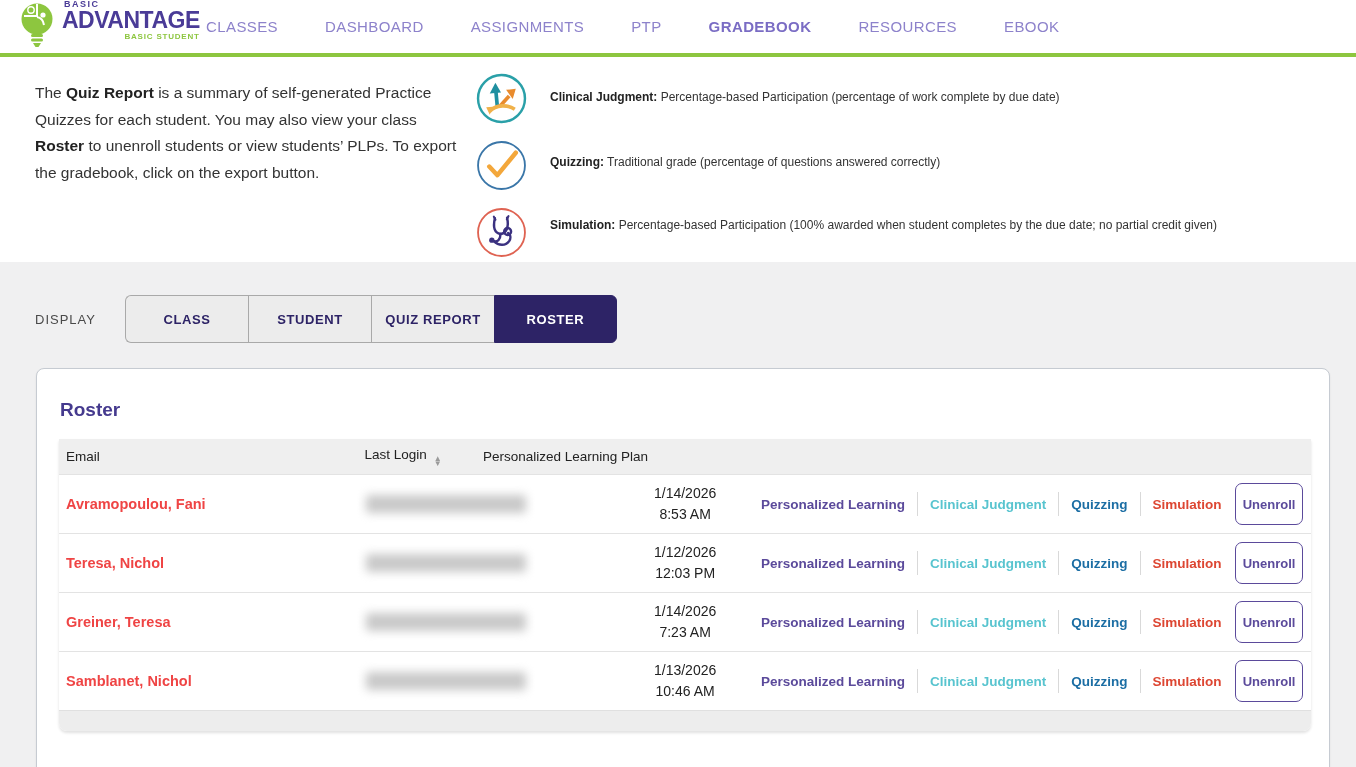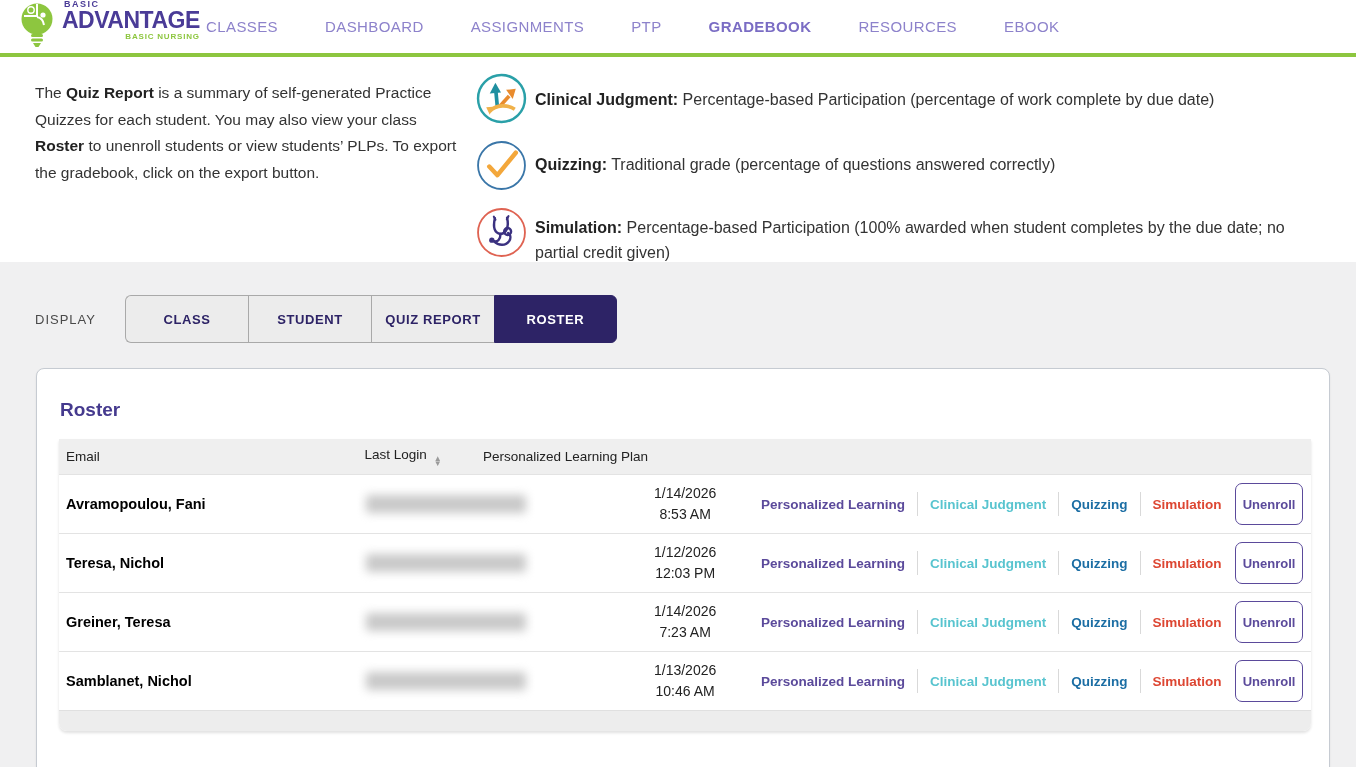--- a/index.html
+++ b/index.html
@@ -15,21 +15,21 @@
   .nav { display:flex; margin-left:42px; gap:47px; }
   .nav a { text-decoration:none; font-size:15px; color:var(--nav_purple); letter-spacing:0.4px; cursor:pointer; }
   .nav a.active { font-weight:bold; color:#7a6cc4; }
 
   
   .intro { background:#fff; height:205px; display:flex; padding:16px 0 0 35px; }
   .intro-text { width:426px; font-size:15.5px; line-height:1.72; color:#333; margin-top:7px; }
   .legend { margin-left:15px; display:flex; flex-direction:column; gap:16px; }
   .legend-item { display:flex; align-items:flex-start; }
   .legend-item .licon { width:51px; height:51px; flex:0 0 51px; }
-  .legend-text { margin-left:8px; font-size:16px; line-height:1.55; max-width:752px; margin-top:13px; }
+  .legend-text { margin-left:23px; font-size:12px; line-height:1.55; max-width:752px; margin-top:13px; }
   .legend-item:first-child .legend-text { margin-top:15px; }
   .legend-item:nth-child(3) .legend-text { margin-top:9px; }
   b { color:#222; }
 
   
   .display-row { display:flex; align-items:center; margin:33px 0 0 35px; }
   .display-label { font-size:13px; color:#4a4a4a; letter-spacing:1px; }
   .tabs { display:flex; margin-left:29px; }
   .tab { width:123px; height:48px; font-family:"Liberation Sans",sans-serif; font-size:13px; font-weight:bold; letter-spacing:0.6px; color:var(--navy); background:#ececec; border:1px solid #a9a9a9; border-right:none; cursor:pointer; }
   .tab:first-child { border-radius:6px 0 0 6px; }
@@ -40,21 +40,21 @@
   .card { background:#fff; border:1px solid #c6cbd2; border-radius:8px; margin:25px 26px 0 36px; width:1294px; height:407px; padding:30px 20px 0 22px; box-shadow:0 1px 2px rgba(0,0,0,0.08); }
   .card-title { font-size:19px; color:#453a8e; margin-left:1px; }
   .table-wrap { margin-top:18px; width:1252px; box-shadow:0 2px 3px rgba(0,0,0,0.12); border-radius:0 0 8px 8px; }
   .thead { display:flex; align-items:center; background:#efefef; height:35px; font-size:13.5px; color:#222; }
   .trow { display:flex; align-items:center; background:#fff; height:59px; border-top:1px solid #e3e3e3; }
   .col-student { width:316px; padding-left:7px; }
   .col-email { width:264px; padding-left:7px; }
   .col-login { width:160px; text-align:center; }
   .col-plp { flex:1; display:flex; align-items:center; }
   .col-action { width:86px; margin-right:8px; display:flex; justify-content:flex-end; }
-  .trow .col-student { font-weight:bold; font-size:14.5px; color:#000000; }
+  .trow .col-student { font-weight:bold; font-size:14.5px; color:#ef4444; }
   .sort-asc { font-size:9px; color:#222; margin-left:6px; vertical-align:1px; }
   .sort-both { display:inline-flex; flex-direction:column; line-height:0.55; font-size:8px; color:#9a9a9a; margin-left:7px; vertical-align:-2px; }
   .blur-box { width:160px; height:18px; background:#c9c9c9; border-radius:2px; filter:blur(5px); }
   .login-line { font-size:14px; color:#222; line-height:1.5; }
   .plp-link { font-size:13.5px; font-weight:bold; text-decoration:none; cursor:pointer; white-space:nowrap; }
   .plp-link.c-purple { color:var(--link_purple); }
   .plp-link.c-teal { color:var(--teal); }
   .plp-link.c-blue { color:var(--blue); }
   .plp-link.c-red { color:var(--red); }
   .vdiv { width:1px; height:24px; background:#d9d9d9; margin:0 12px; }
@@ -73,21 +73,21 @@
         <circle cx="17" cy="10" r="3.2" fill="#8dc63f" stroke="#fff" stroke-width="1.4"></circle>
         <circle cx="29" cy="15" r="2.6" fill="#fff"></circle>
         <rect x="17" y="34" width="12" height="3" rx="1.5" fill="#8dc63f"></rect>
         <rect x="17" y="38.5" width="12" height="3" rx="1.5" fill="#8dc63f"></rect>
         <path d="M19 43 h8 l-2.5 4 h-3 z" fill="#8dc63f"></path>
       </svg>
     </span>
     <span class="logo-text">
       <div class="logo-davis">BASIC</div>
       <div class="logo-advantage">ADVANTAGE</div>
-      <div class="logo-sub">BASIC NURSING</div>
+      <div class="logo-sub">BASIC STUDENT</div>
     </span>
   </div>
   <nav class="nav">
     <a>CLASSES</a>
     <a>DASHBOARD</a>
     <a>ASSIGNMENTS</a>
     <a>PTP</a>
     <a class="active">GRADEBOOK</a>
     <a>RESOURCES</a>
     <a>EBOOK</a>

